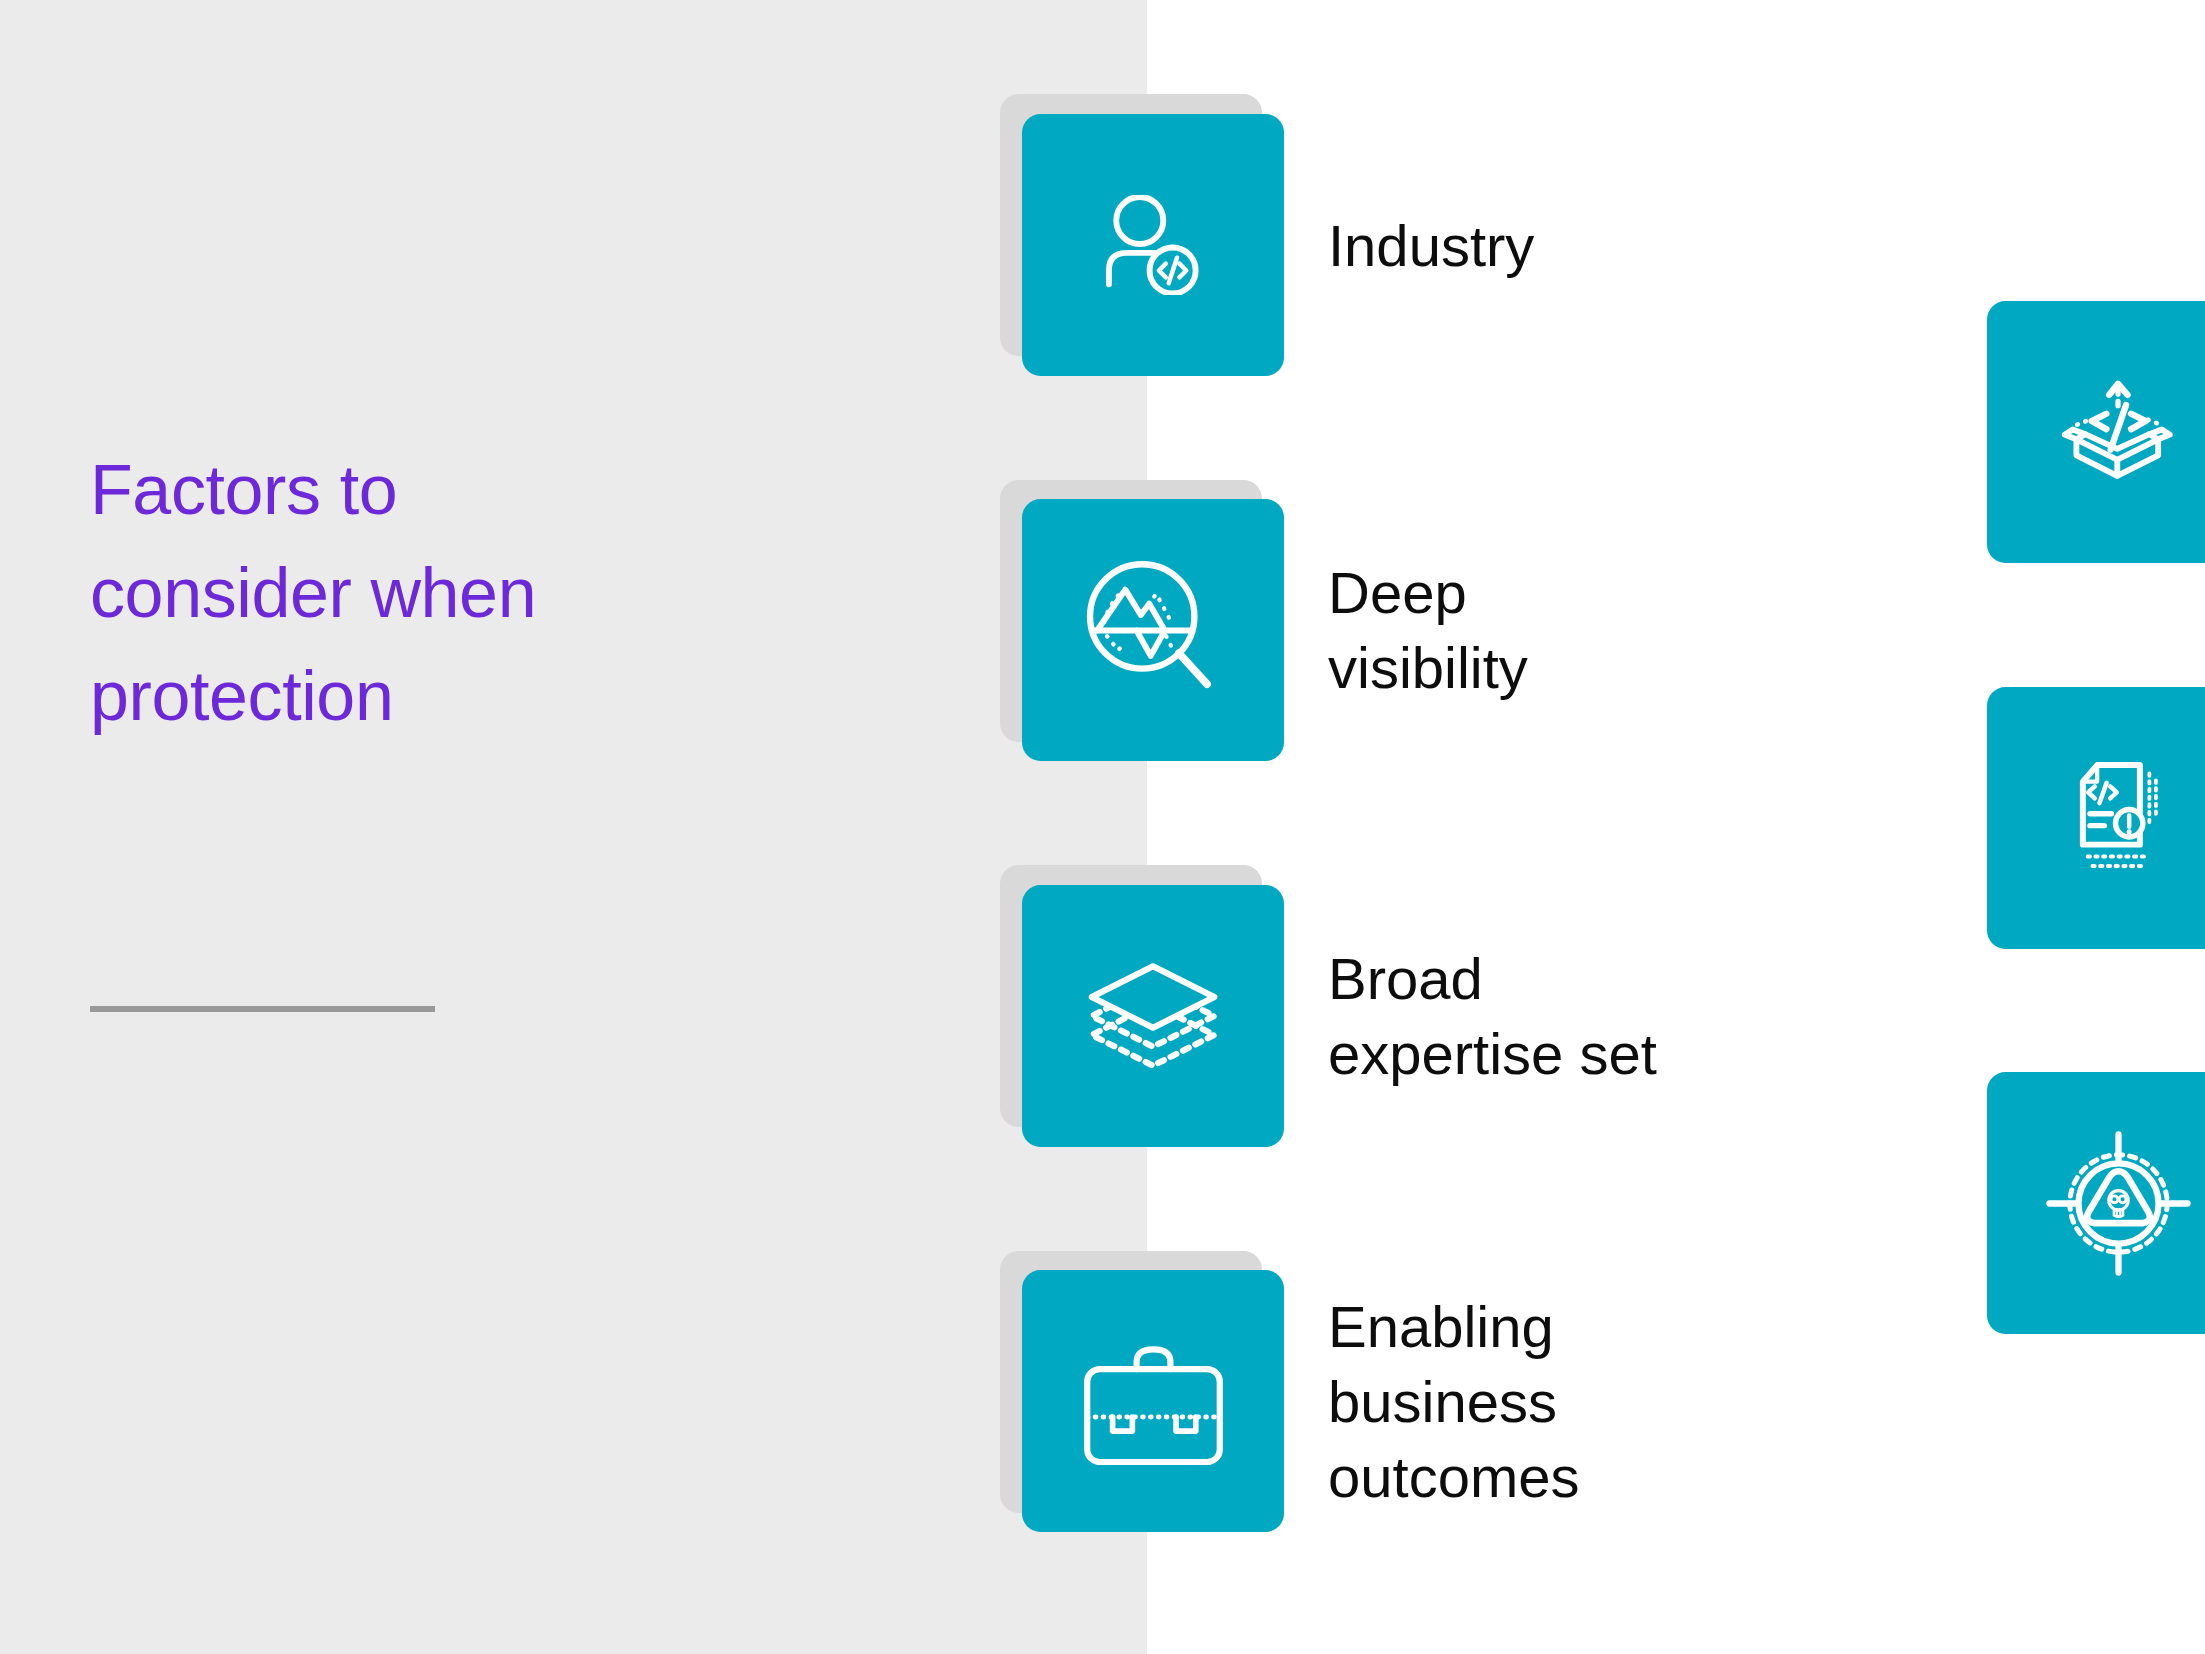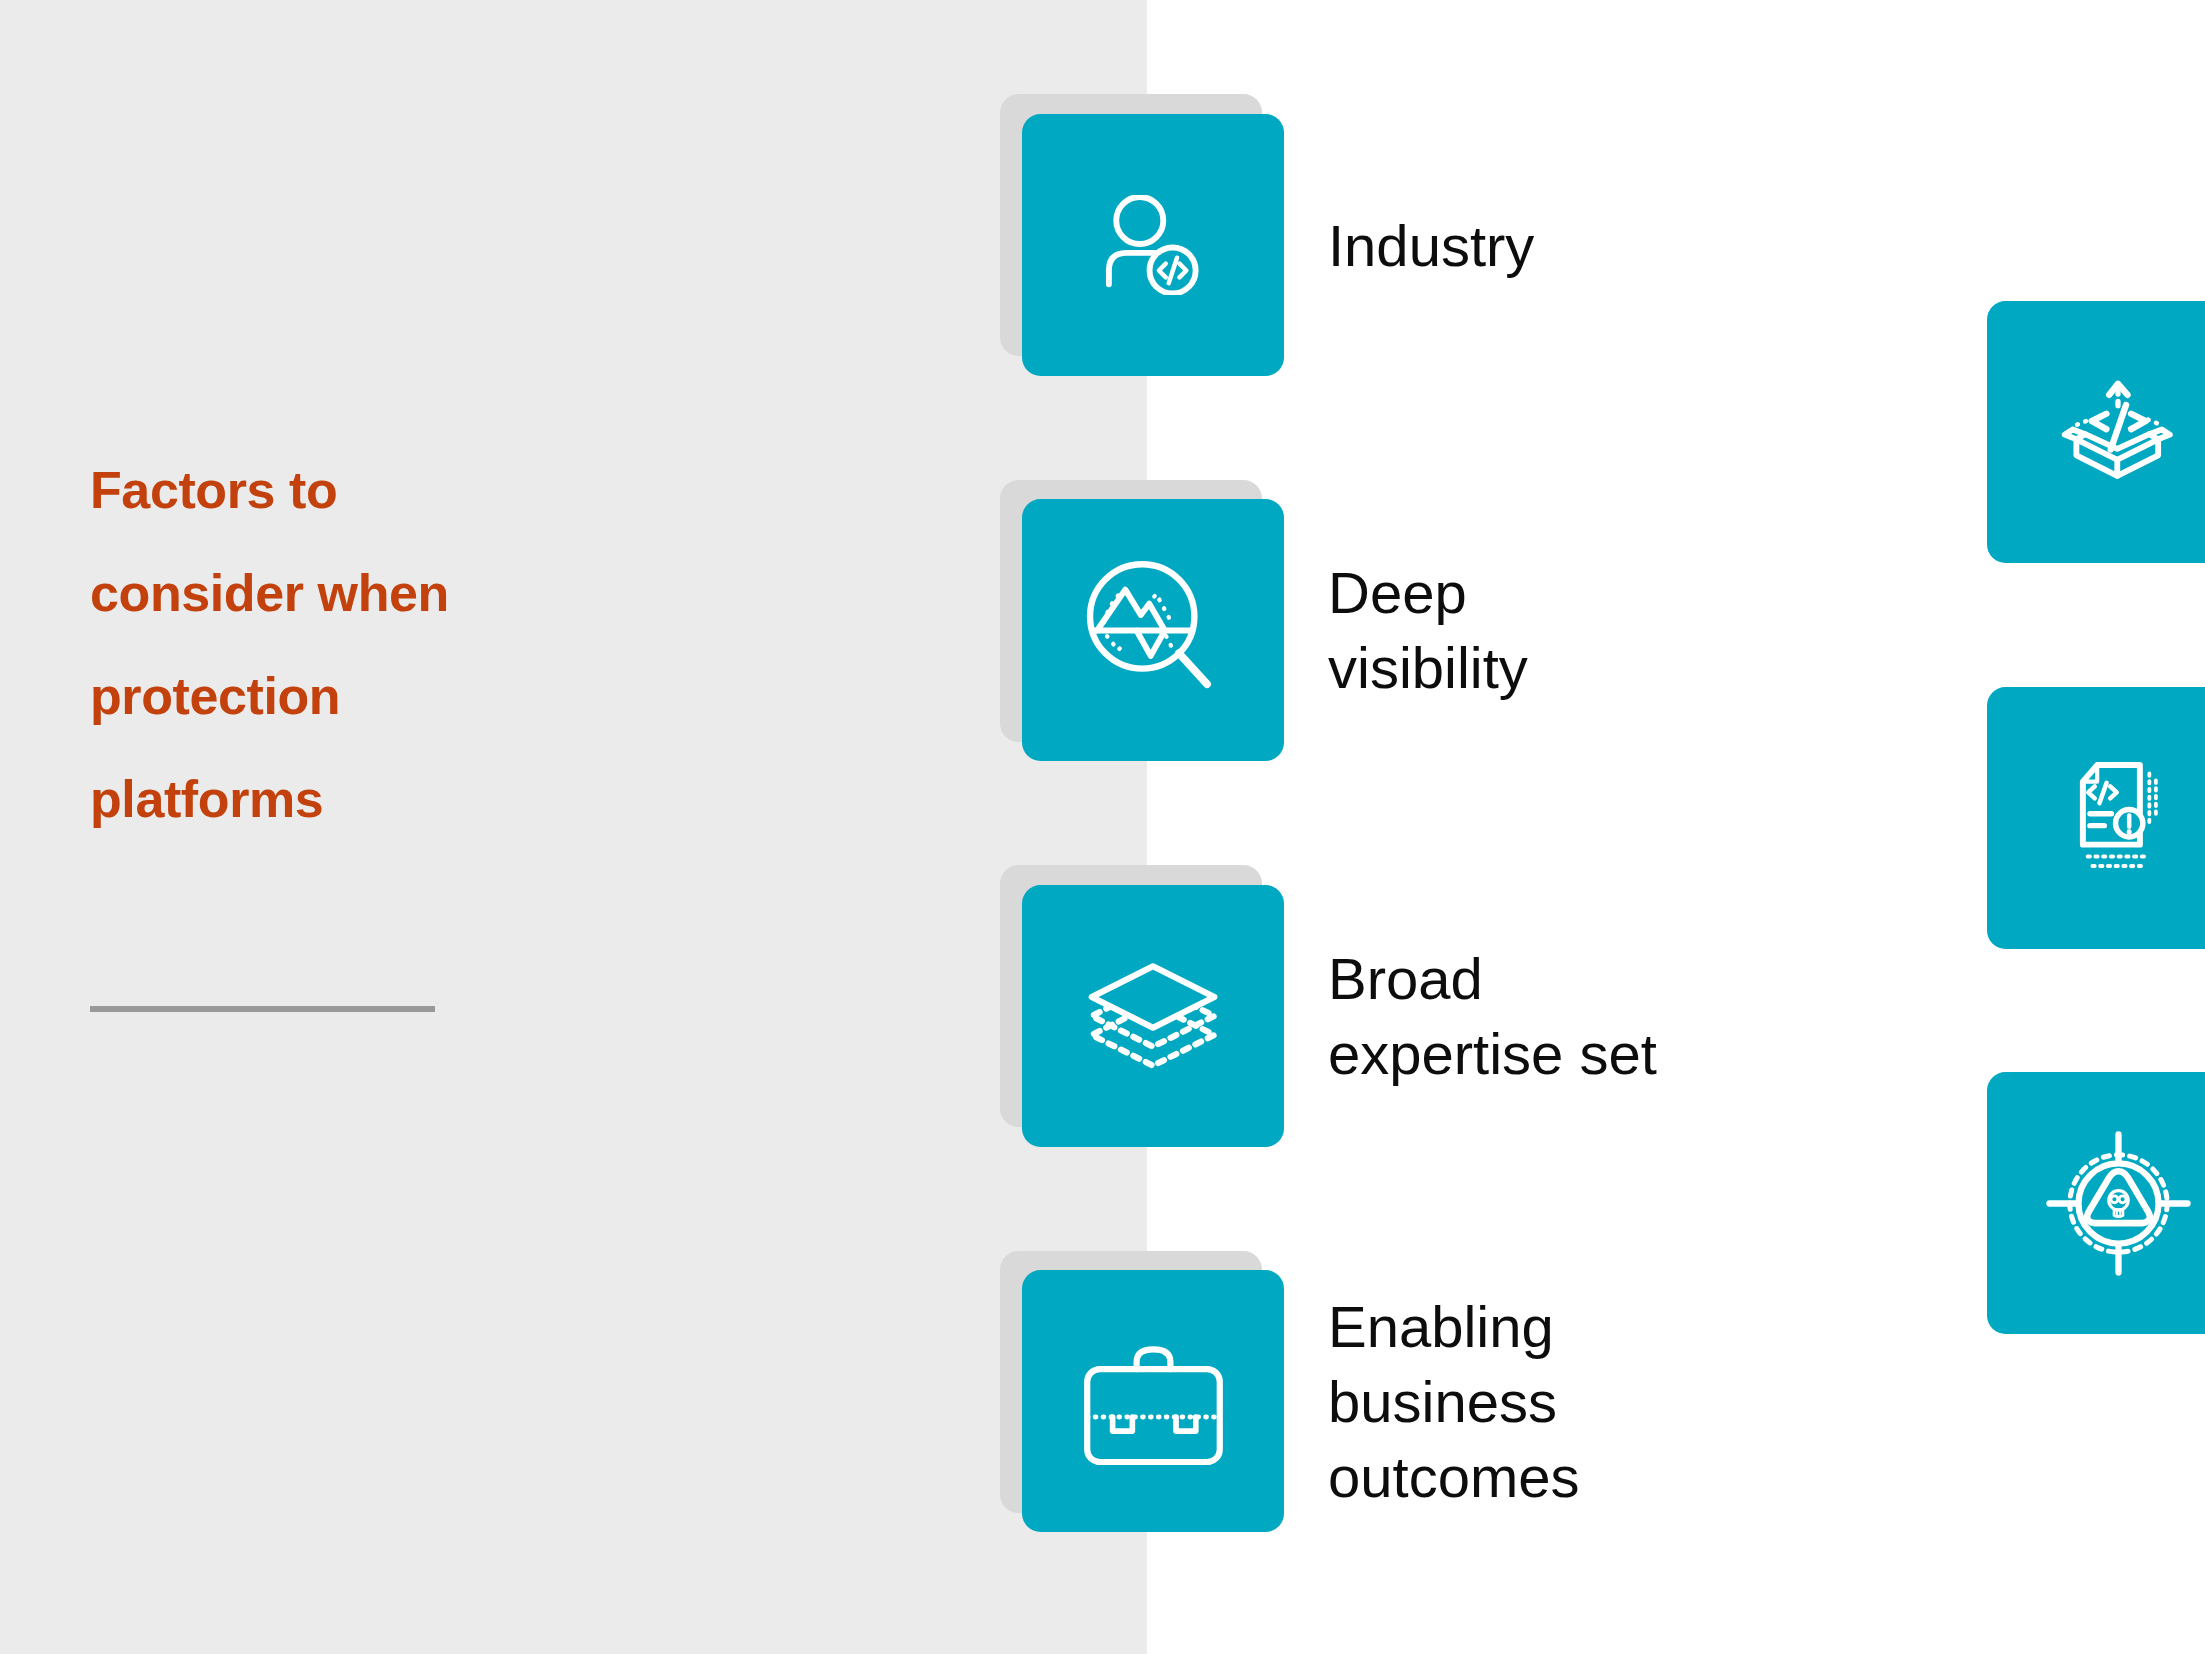--- a/index.html
+++ b/index.html
@@ -9,22 +9,22 @@
     background:#ffffff;
     font-family:"Liberation Sans", sans-serif;
     overflow:hidden;
   }
   .left-panel{
     position:absolute;left:0;top:0;width:1147px;height:1654px;
     background:#ebebeb;
   }
   .title{
     position:absolute;left:90px;top:439px;width:1036px;
-    font-size:52px;line-height:103px;font-weight:700;
-    color:#c2410c;letter-spacing:-0.4px;
+    font-size:70px;line-height:103px;font-weight:400;
+    color:#6d28d9;letter-spacing:-0.4px;
   }
   .title-underline{
     position:absolute;left:90px;top:1006px;width:345px;height:6.2px;
     background:#999999;
   }
   .tile{
     position:absolute;width:262px;height:262px;border-radius:18.5px;
     background:#00a9c1;
     display:flex;align-items:center;justify-content:center;
   }
@@ -44,21 +44,20 @@
 <body>
 
 <div id="canvas">
 
   <div class="left-panel"></div>
 
   <div class="title">
     <div>Factors to</div>
     <div>consider when</div>
     <div>protection</div>
-    <div>platforms</div>
   </div>
   <div class="title-underline"></div>
 
   <div class="tile-shadow" style="left:1000px;top:94px;"></div>
   <div class="tile" style="left:1022px;top:114px;">
     <svg class="icon" width="98" height="100" viewBox="0 0 100 102" fill="none" stroke="#ffffff" stroke-linecap="round" stroke-linejoin="round">
       <circle cx="36.5" cy="26" r="24" stroke-width="6"></circle>
       <path d="M5 91 V77 Q5 59 23 59 H52" stroke-width="6"></path>
       <circle cx="70" cy="77" r="23.5" stroke-width="6"></circle>
       <path d="M63 70 L56 77 L63 84" stroke-width="4.6"></path>

